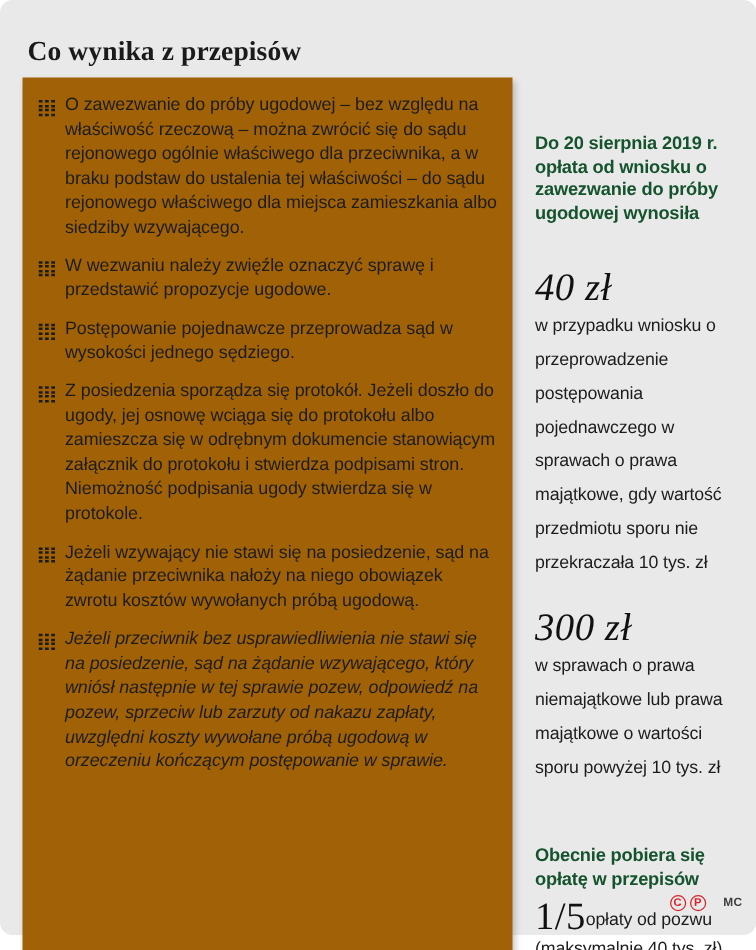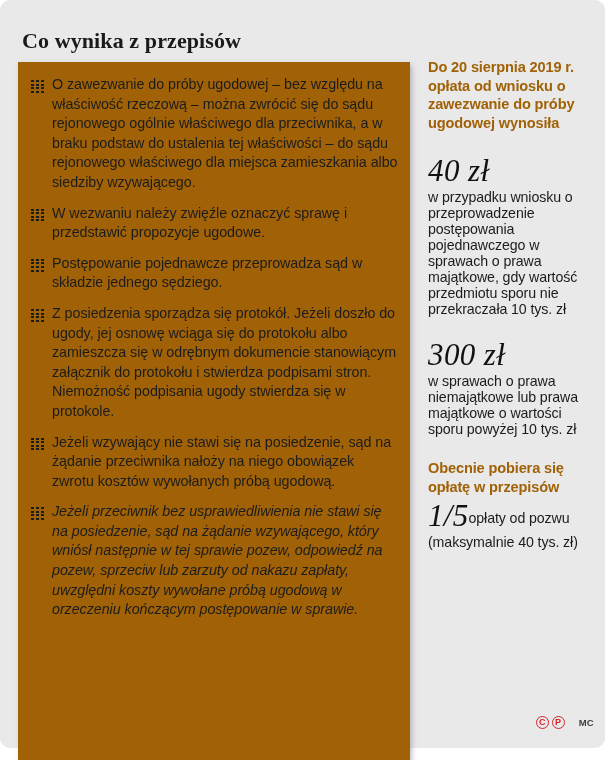--- a/index.html
+++ b/index.html
@@ -80,47 +80,47 @@
   
   .right-col {
     position:absolute;
     left:428px; top:58px;
     width:166px;
   }
   .rc-head {
     font-weight:bold;
     font-size:14.6px;
     line-height:18.6px;
-    color:#a16207;
+    color:#14532d;
     letter-spacing:-0.15px;
+    margin-top:48px;
   }
   .amount {
     font-family:"Liberation Serif", serif;
     font-style:italic;
     font-size:31px;
     line-height:36px;
     color:#111111;
     letter-spacing:0.4px;
   }
   .rc-body {
     font-size:14.2px;
-    line-height:16px;
+    line-height:27px;
     color:#1c1c1c;
     letter-spacing:-0.1px;
   }
-  .blk-40   { margin-top:21px; }
+  .blk-40   { margin-top:32px; }
   .blk-300  { margin-top:20px; }
   .blk-now  { margin-top:22px; }
   .blk-fifth{ margin-top:12px; }
 
   
   .frac-line { margin-top:2px; }
   .frac {
     font-family:"Liberation Serif", serif;
-    font-style:italic;
     font-size:31px;
     line-height:34px;
     color:#111111;
     vertical-align:-3px;
     letter-spacing:0.3px;
   }
   .frac-tail {
     font-size:14.2px;
     line-height:18.6px;
     color:#1c1c1c;
@@ -210,21 +210,21 @@
             <i></i>
             <i></i>
             <i></i>
             <i></i>
             <i></i>
             <i></i>
             <i></i>
             <i></i>
             <i></i>
         </span>
-        <span>Postępowanie pojednawcze przeprowadza sąd w składzie jednego sędziego.</span>
+        <span>Postępowanie pojednawcze przeprowadza sąd w wysokości jednego sędziego.</span>
       </li>
       <li class="bullet-item">
         <span class="dot-grid">
           <i></i>
             <i></i>
             <i></i>
             <i></i>
             <i></i>
             <i></i>
             <i></i>

